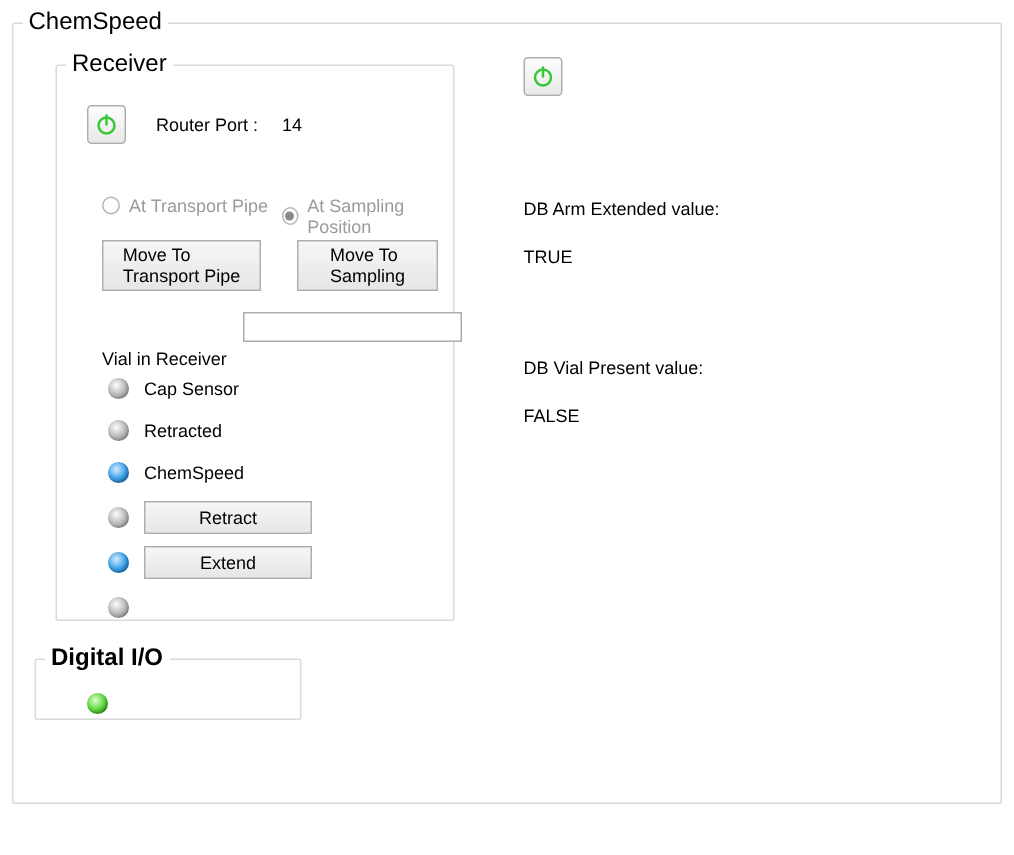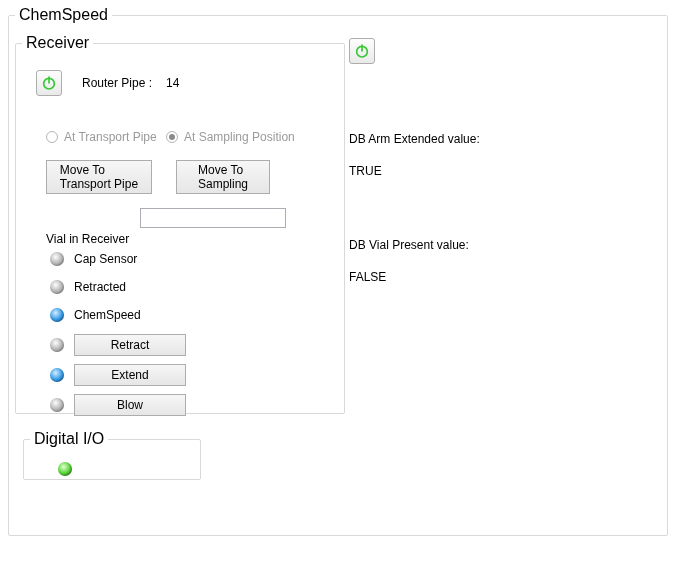--- a/index.html
+++ b/index.html
@@ -31,29 +31,30 @@
     margin-left: 6px;
   }
   .fs-chemspeed {
     top: 6px;
     left: 8px;
     width: 660px;
     height: 530px;
   }
   .fs-receiver {
     top: 10px;
-    left: 6px;
-    width: 330px;
+    left: 28px;
+    width: 266px;
     height: 380px;
   }
   .fs-digitalio {
     top: 406px;
     left: 14px;
     width: 178px;
     height: 50px;
+    font-weight: bold;
   }
   .fs-network {
     top: 468px;
     left: 14px;
     width: 298px;
     height: 48px;
   }
   .power-btn {
     width: 26px;
     height: 26px;
@@ -136,21 +137,21 @@
     <fieldset class="fs-receiver">
       <legend>Receiver</legend>
 
       <div class="power-btn" style="top:18px; left:20px;">
         <svg viewBox="0 0 24 24">
           <circle cx="12" cy="13" r="8" fill="none" stroke="#37c837" stroke-width="2.5"></circle>
           <line x1="12" y1="3" x2="12" y2="12" stroke="#37c837" stroke-width="2.5" stroke-linecap="round"></line>
         </svg>
       </div>
 
-      <span class="label" style="top:24px; left:66px;">Router Pipe :</span>
+      <span class="label" style="top:24px; left:66px;">Router Port :</span>
       <span class="label" style="top:24px; left:150px;">14</span>
 
       <div class="radio-row" style="top:78px; left:150px;">
         <span class="radio-outer">
             <span class="radio-inner"></span>
           </span>
         <span>At Sampling Position</span>
       </div>
       <div class="radio-row" style="top:78px; left:30px;">
         <span class="radio-outer"></span>
@@ -174,21 +175,20 @@
       <span class="led blue" style="top:256px; left:34px;"></span>
       <span class="label" style="top:256px; left:58px;">ChemSpeed</span>
 
       <span class="led" style="top:286px; left:34px;"></span>
       <div class="btn" style="top:282px; left:58px; width:112px; height:22px;">Retract</div>
 
       <span class="led blue" style="top:316px; left:34px;"></span>
       <div class="btn" style="top:312px; left:58px; width:112px; height:22px;">Extend</div>
 
       <span class="led" style="top:346px; left:34px;"></span>
-      <div class="btn" style="top:342px; left:58px; width:112px; height:22px;">Blow</div>
     </fieldset>
 
     <fieldset class="fs-digitalio">
       <legend>Digital I/O</legend>
       <span class="led green-small" style="top:14px; left:34px;"></span>
     </fieldset>
 
 
     <div class="power-btn" style="top:14px; left:340px;">
       <svg viewBox="0 0 24 24">

